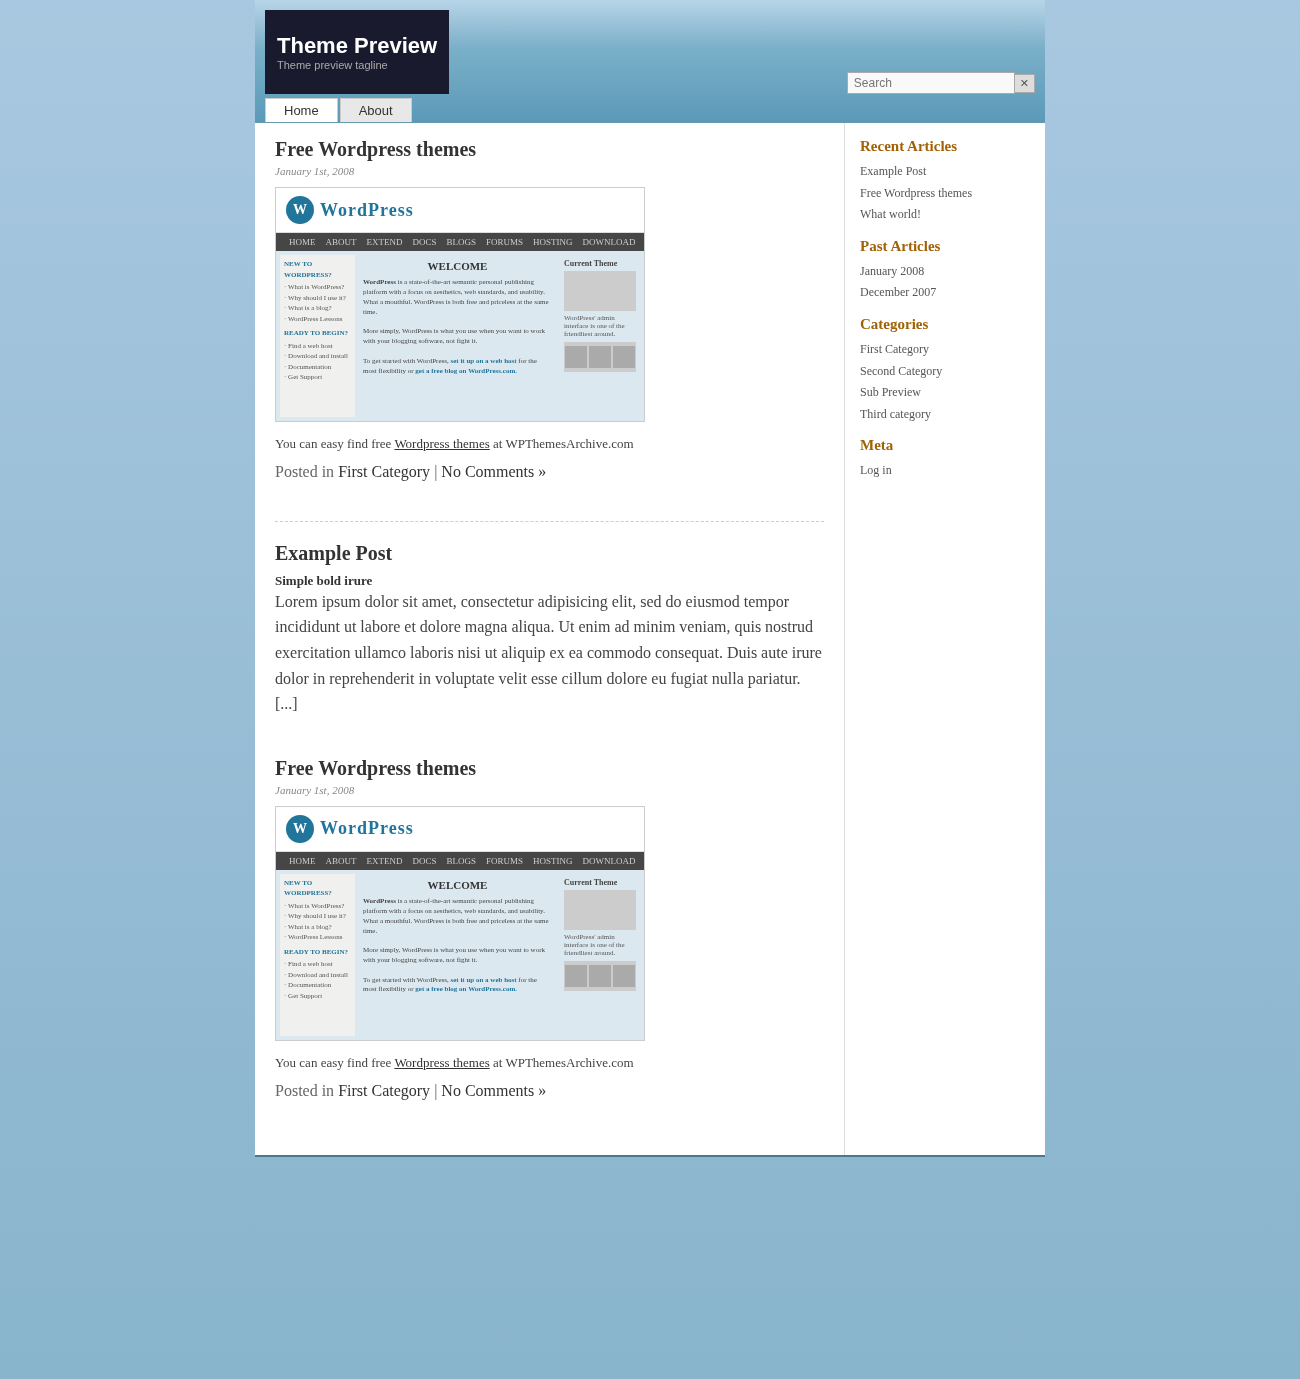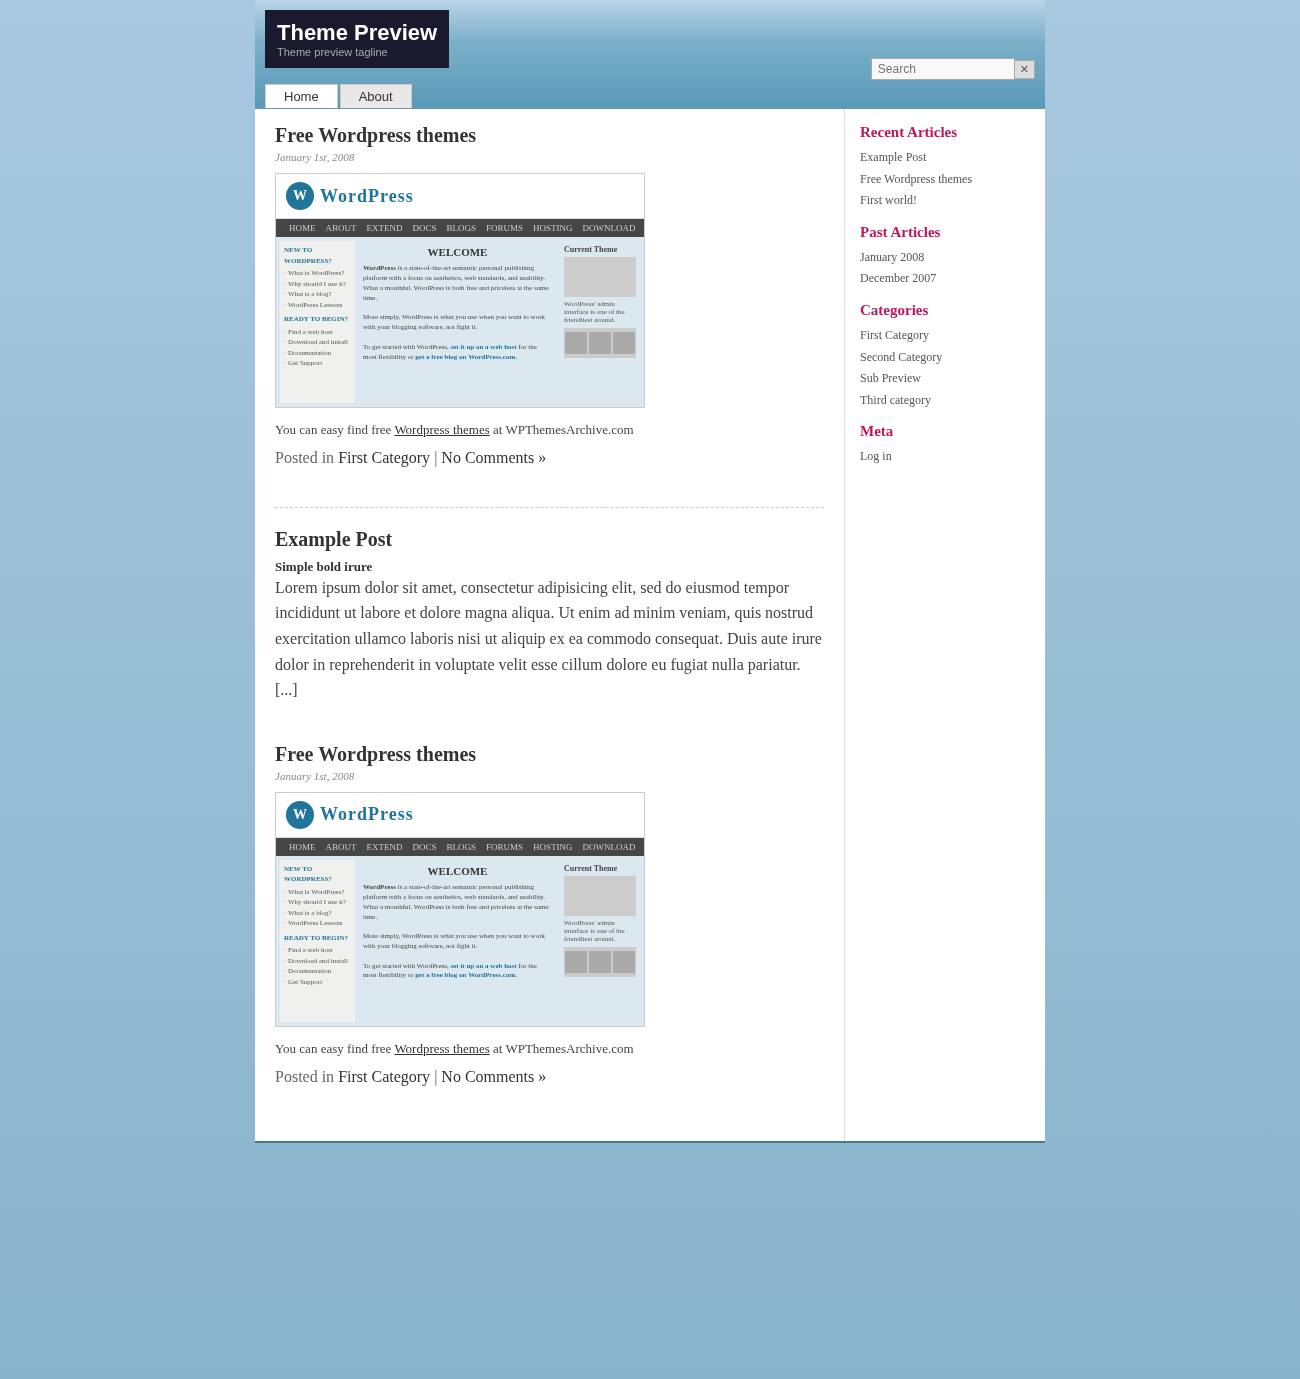--- a/index.html
+++ b/index.html
@@ -17,22 +17,22 @@
       border-bottom: 1px solid #6699aa;
     }
     #header-inner {
       max-width: 790px;
       margin: 0 auto;
       padding: 0 10px;
     }
     #site-title-block {
       background: #1a1a2e;
       display: inline-block;
-      padding: 10px 12px;
-      margin-bottom: 12px;
+      padding: 23px 12px;
+      margin-bottom: 0;
     }
     #site-title {
       color: #fff;
       font-size: 22px;
       font-weight: bold;
       font-family: Arial, sans-serif;
     }
     #site-tagline {
       color: #aaa;
       font-size: 11px;
@@ -222,21 +222,21 @@
     .example-text {
       font-size: 16px;
       line-height: 1.6;
       color: #444;
     }
 
     
     .sidebar-section-title {
       font-size: 15px;
       font-weight: bold;
-      color: #be185d;
+      color: #a16207;
       margin-bottom: 6px;
       margin-top: 12px;
       font-family: Georgia, serif;
     }
     .sidebar-section-title:first-child {
       margin-top: 0;
     }
     .sidebar-link {
       display: block;
       color: #555;
@@ -286,21 +286,21 @@
     <div id="header">
       <div id="header-inner">
         <div style="display:flex; align-items:flex-end; justify-content:space-between; padding-bottom:0;">
           <div>
             <div id="site-title-block">
               <div id="site-title">Theme Preview</div>
               <div id="site-tagline">Theme preview tagline</div>
             </div>
           </div>
           <div id="search-area">
-            <input type="text" id="search-input" style="padding: 3px 6px; font-size: 12px; border: 1px solid rgb(170, 170, 170); width: 144px;" placeholder="Search">
+            <input type="text" id="search-input" style="padding: 3px 6px; font-size: 12px; border: 1px solid rgb(170, 170, 170); width: 168px;" placeholder="Search">
             <button id="search-button" style="background:#ddd; border:1px solid #aaa; border-left:none; padding:2px 5px; cursor:pointer;">✕</button>
           </div>
         </div>
         <div id="nav">
           <a class="nav-item active">Home</a>
           <a class="nav-item">About</a>
         </div>
       </div>
     </div>
 
@@ -434,21 +434,21 @@
             <span>Posted in </span><a style="color:#333;">First Category</a><span> | </span><a style="color:#333;">No Comments »</a>
           </div>
         </div>
 
       </div>
 
       <div id="sidebar">
         <div class="sidebar-section-title">Recent Articles</div>
         <a class="sidebar-link">Example Post</a>
         <a class="sidebar-link">Free Wordpress themes</a>
-        <a class="sidebar-link">First world!</a>
+        <a class="sidebar-link">What world!</a>
 
         <div class="sidebar-section-title">Past Articles</div>
         <a class="sidebar-link">January 2008</a>
         <a class="sidebar-link">December 2007</a>
 
         <div class="sidebar-section-title">Categories</div>
         <a class="sidebar-link">First Category</a>
         <a class="sidebar-link">Second Category</a>
         <a class="sidebar-link">Sub Preview</a>
         <a class="sidebar-link">Third category</a>

